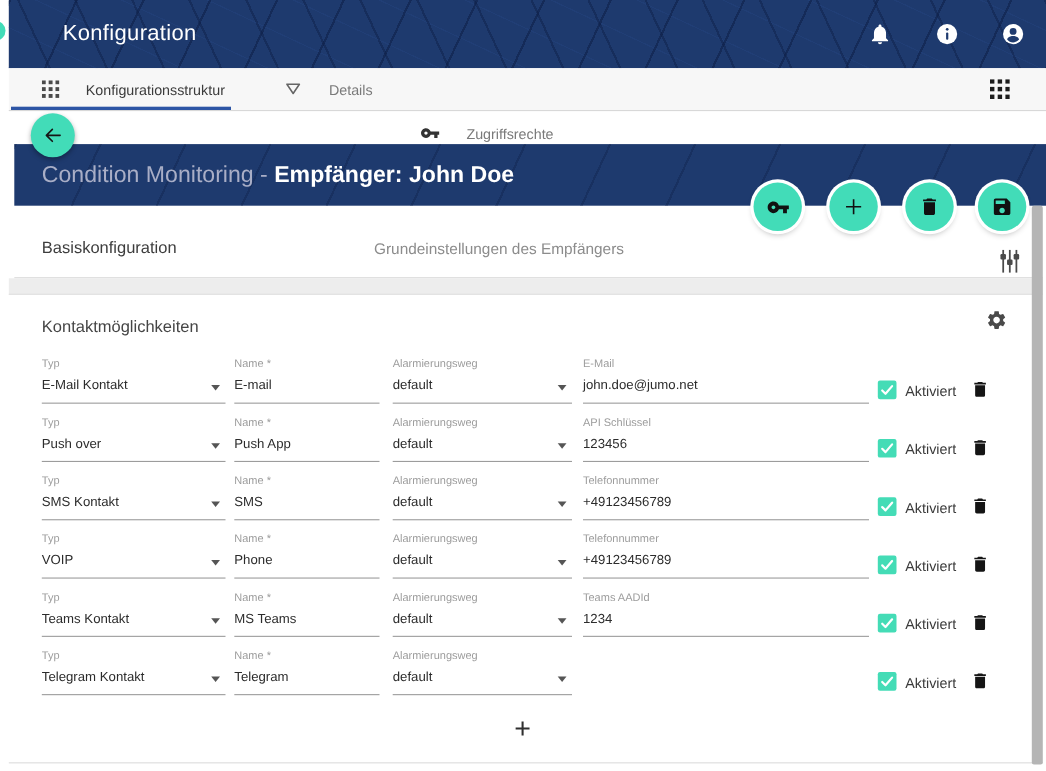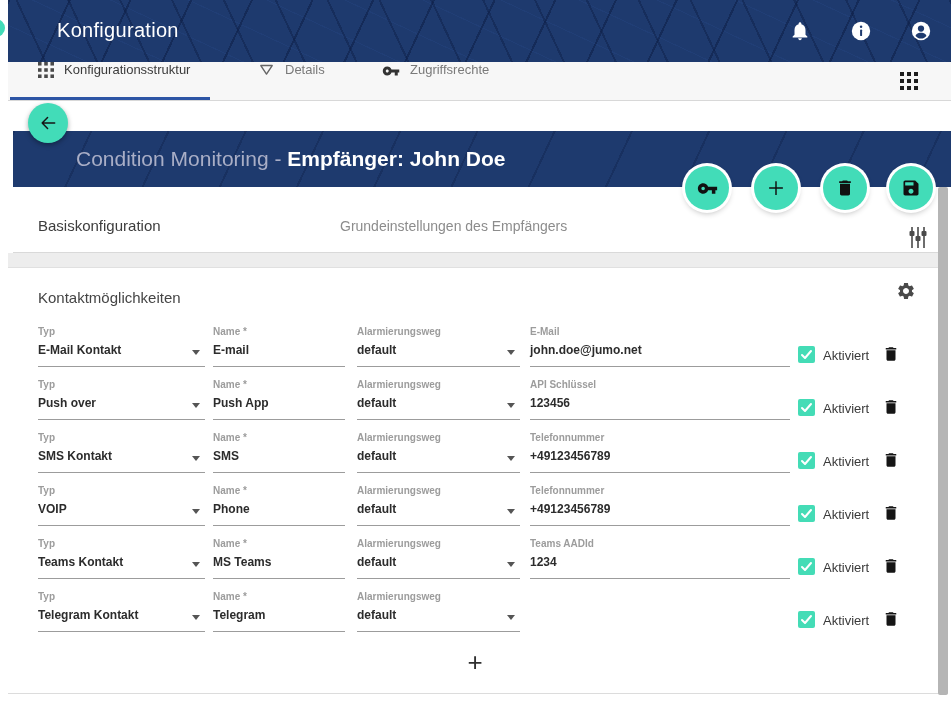--- a/index.html
+++ b/index.html
@@ -16,34 +16,34 @@
       repeating-linear-gradient(25deg, rgba(35,66,125,.5) 0 1px, transparent 1px 33px);
   }
   .appbar-title { position:absolute; left:49px; top:19px; font-size:20px; color:#ffffff; letter-spacing:.3px; }
   .appbar-btn { position:absolute; top:20px; width:22px; height:22px; background:none; border:none; cursor:pointer; padding:0; }
   .edge-dot { position:absolute; left:-13px; top:19px; width:18px; height:18px; border-radius:50%;
               background:#42dcb8; z-index:6; }
 
   
   .tabbar { position:absolute; left:8px; top:62px; width:943px; height:39px;
             background:#f7f7f7; border-bottom:1px solid #d8d8d8; }
-  .tab { position:absolute; top:0; height:38px; display:flex; gap:10px;
+  .tab { position:absolute; top:0; height:38px; display:flex; align-items:center; gap:24px;
          background:none; border:none; cursor:pointer; font-family:inherit; font-size:13px; }
   .tab-1 { left:30px; color:#3b3b3b; }
   .tab-2 { left:250px; color:#7a7a7a; }
-  .tab-3 { left:374px; color:#7a7a7a; }
+  .tab-3 { left:374px; color:#7a7a7a;margin-top:40px; }
   .tab-underline { position:absolute; left:2px; bottom:0; width:200px; height:3px; background:#2d55a5; }
   .tabbar-apps { position:absolute; left:892px; top:10px; width:18px; height:18px;
                  background:none; border:none; cursor:pointer; padding:0; }
 
   
   .banner { position:absolute; left:13px; top:131px; width:938px; height:56px; background:#1e3a6e;
     background-image: repeating-linear-gradient(115deg, rgba(13,30,70,.35) 0 2px, transparent 2px 70px); }
   .banner-title { position:absolute; left:25px; top:0; line-height:56px; font-size:21px; }
-  .banner-prefix { color:#a9aec6;margin-left:38px; }
+  .banner-prefix { color:#a9aec6; }
   .banner-emph { color:#ffffff; font-weight:600; }
 
   .fab-back { position:absolute; left:28px; top:103px; width:40px; height:40px; border-radius:50%;
     background:#42dcb8; border:none; cursor:pointer; z-index:5;
     box-shadow:0 2px 5px rgba(0,0,0,.35); display:flex; align-items:center; justify-content:center; }
   .fab { position:absolute; top:166px; width:44px; height:44px; border-radius:50%;
     background:#42dcb8; border:none; cursor:pointer; z-index:5;
     box-shadow:0 0 0 3px #ffffff, 0 3px 6px rgba(0,0,0,.3);
     display:flex; align-items:center; justify-content:center; }
   .fab-key { left:685px; } .fab-add { left:754px; } .fab-del { left:823px; } .fab-save { left:889px; }
@@ -56,21 +56,21 @@
   .divider-basis { position:absolute; left:13px; top:252px; width:935px; height:1px; background:#d9d9d9; }
   .gray-gap { position:absolute; left:8px; top:253px; width:940px; height:15px; background:#ededed;
               border-bottom:1px solid #e0e0e0; }
 
   
   .contacts-title { position:absolute; left:38px; top:289px; font-size:15px; color:#454545; }
   .gear-btn { position:absolute; left:896px; top:281px; width:20px; height:20px;
               background:none; border:none; cursor:pointer; padding:0; }
   .rows-host { position:absolute; left:13px; top:325px; width:925px; }
   .contact-row { position:relative; height:53px; }
-  .field { position:absolute; top:0; height:42px; border-bottom:1px solid #9c9c9c;font-weight:bold; }
+  .field { position:absolute; top:0; height:42px; border-bottom:1px solid #9c9c9c; }
   .f-typ { left:25px; width:167px; cursor:pointer; }
   .f-name { left:200px; width:132px; }
   .f-alarm { left:344px; width:163px; cursor:pointer; }
   .f-value { left:517px; width:260px; }
   .f-label { position:absolute; left:0; top:1px; font-size:10px; color:#9c9c9c; white-space:nowrap; }
   .f-val { position:absolute; left:0; top:18px; font-size:12px; color:#2c2c2c; white-space:nowrap; }
   .dd-arrow { position:absolute; right:5px; top:25px; width:0; height:0;
     border-left:4.5px solid transparent; border-right:4.5px solid transparent; border-top:5px solid #555; }
   .chk { position:absolute; left:785px; top:21px; width:17px; height:17px; border-radius:2px;
          background:#44dcb6; cursor:pointer; border:none; padding:0; }

